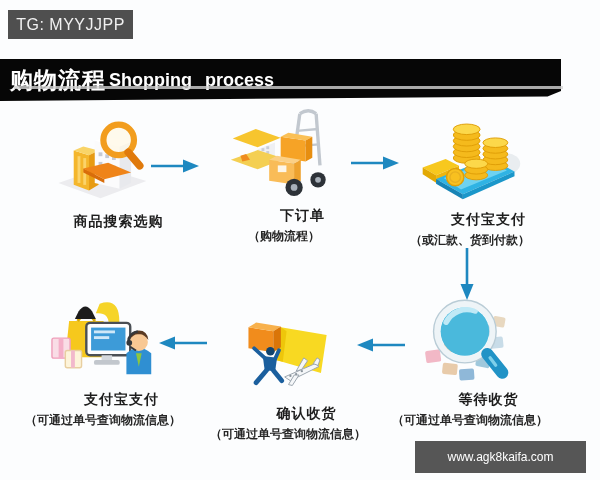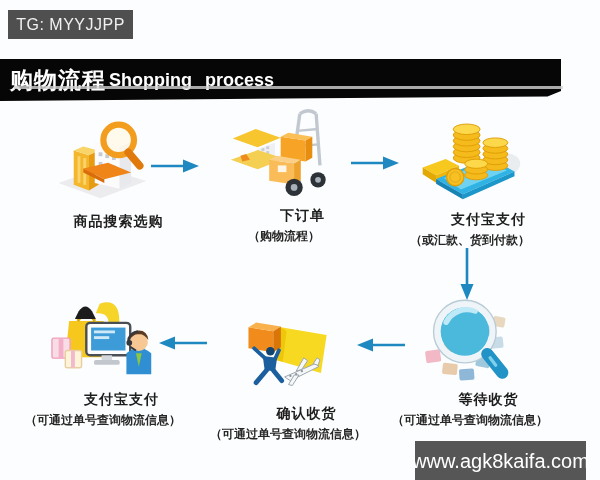--- a/index.html
+++ b/index.html
@@ -21,23 +21,23 @@
     background:var(--title-bar-bg,#060606);color:#fff;
     display:flex;align-items:center;padding-left:10px;box-sizing:border-box;
     clip-path:polygon(0 0,100% 0,100% 76%,97.6% 89%,0 100%);
     margin-top:14px;
   }
   .title-zh{font-size:23px;font-weight:700;letter-spacing:1px;}
   .title-en{font-size:18px;font-weight:700;margin-left:3px;word-spacing:8px;}
   .bar-shadow{position:absolute;left:14px;top:86px;width:549px;height:3px;background:#d2d2d2;opacity:.8;}
   
   .site-banner{
-    position:absolute;left:415px;top:441px;width:171px;height:40px;
+    position:absolute;left:415px;top:441px;width:171px;height:32px;
     background:var(--site-banner-bg,#565656);color:#fff;
-    display:flex;align-items:center;justify-content:center;font-size:20px;
+    display:flex;align-items:center;justify-content:center;font-size:12px;
   }
   
   .step{position:absolute;width:200px;text-align:center;}
   .step .icon{height:92px;display:flex;align-items:flex-end;justify-content:center;}
   .step .label{font-size:14px;font-weight:700;color:var(--label-color,#1d1d1d);margin-top:9px;letter-spacing:1px;padding-left:37px;}
   .step .sub{font-size:12px;font-weight:700;color:#262626;margin-top:3px;}
   .step-1{left:0;top:112px;}
   .step-2{left:184px;top:106px;}
   .step-3{left:370px;top:110px;}
   .step-4{left:370px;top:296px;}

